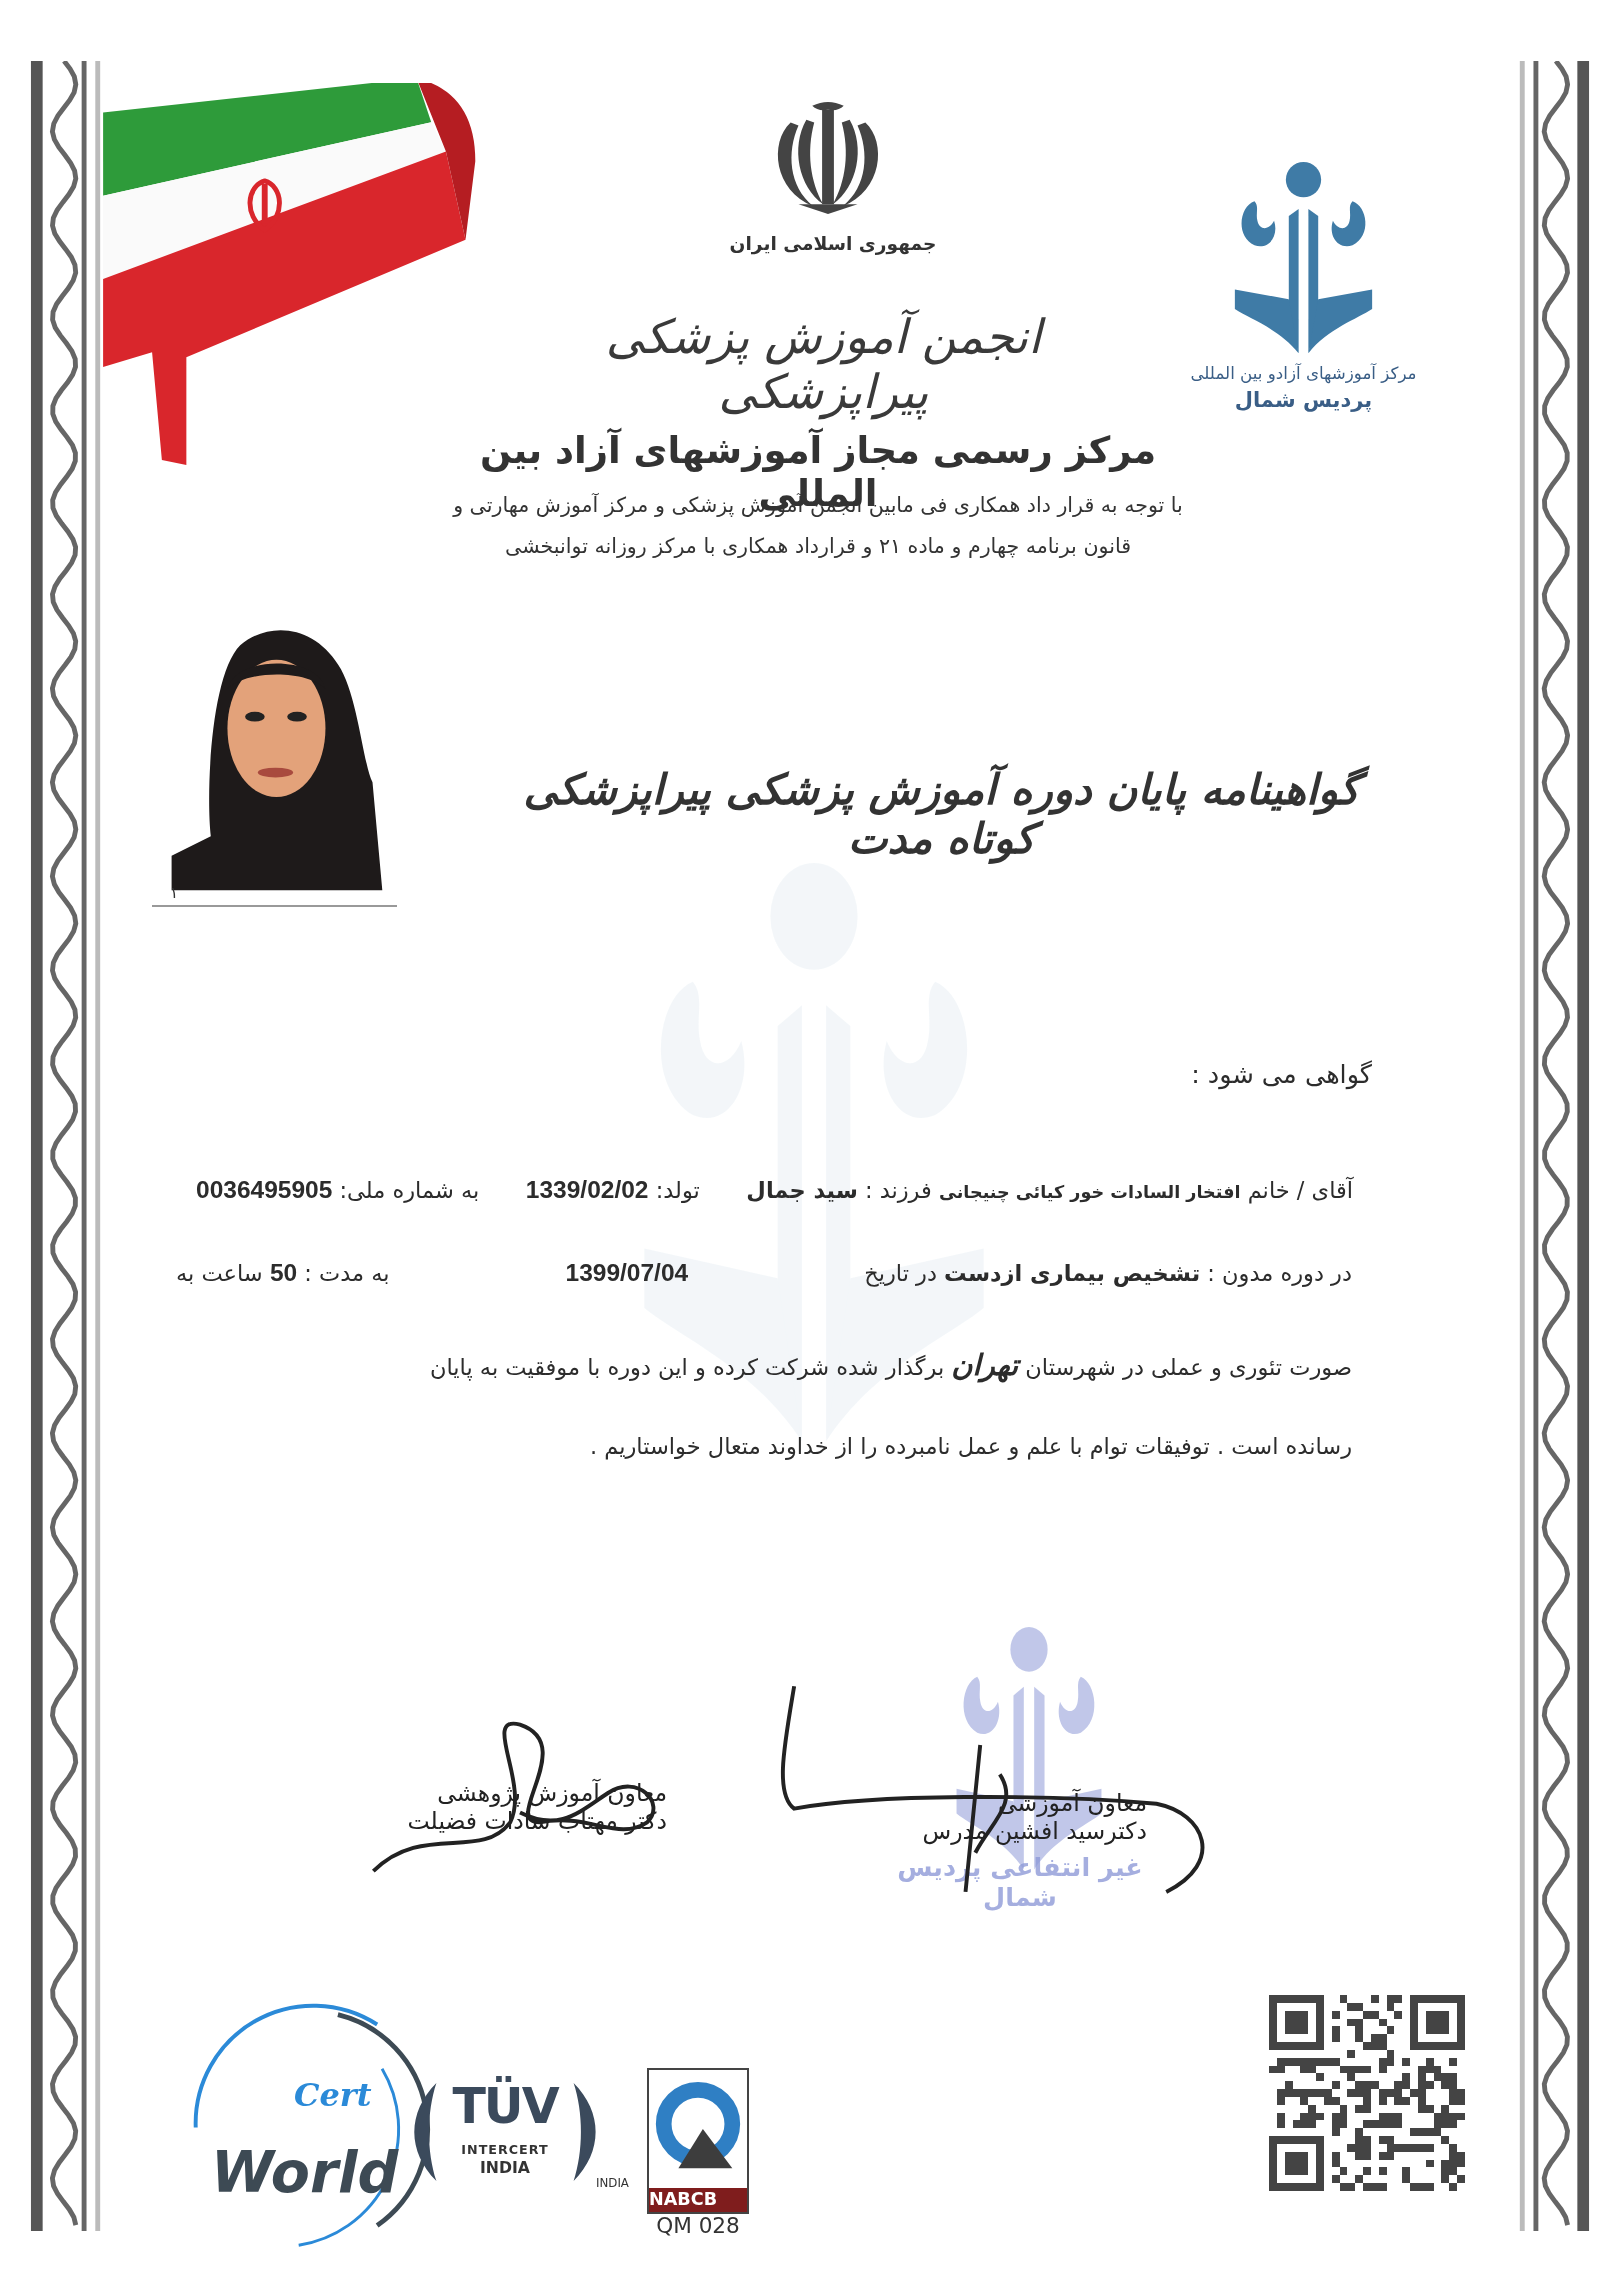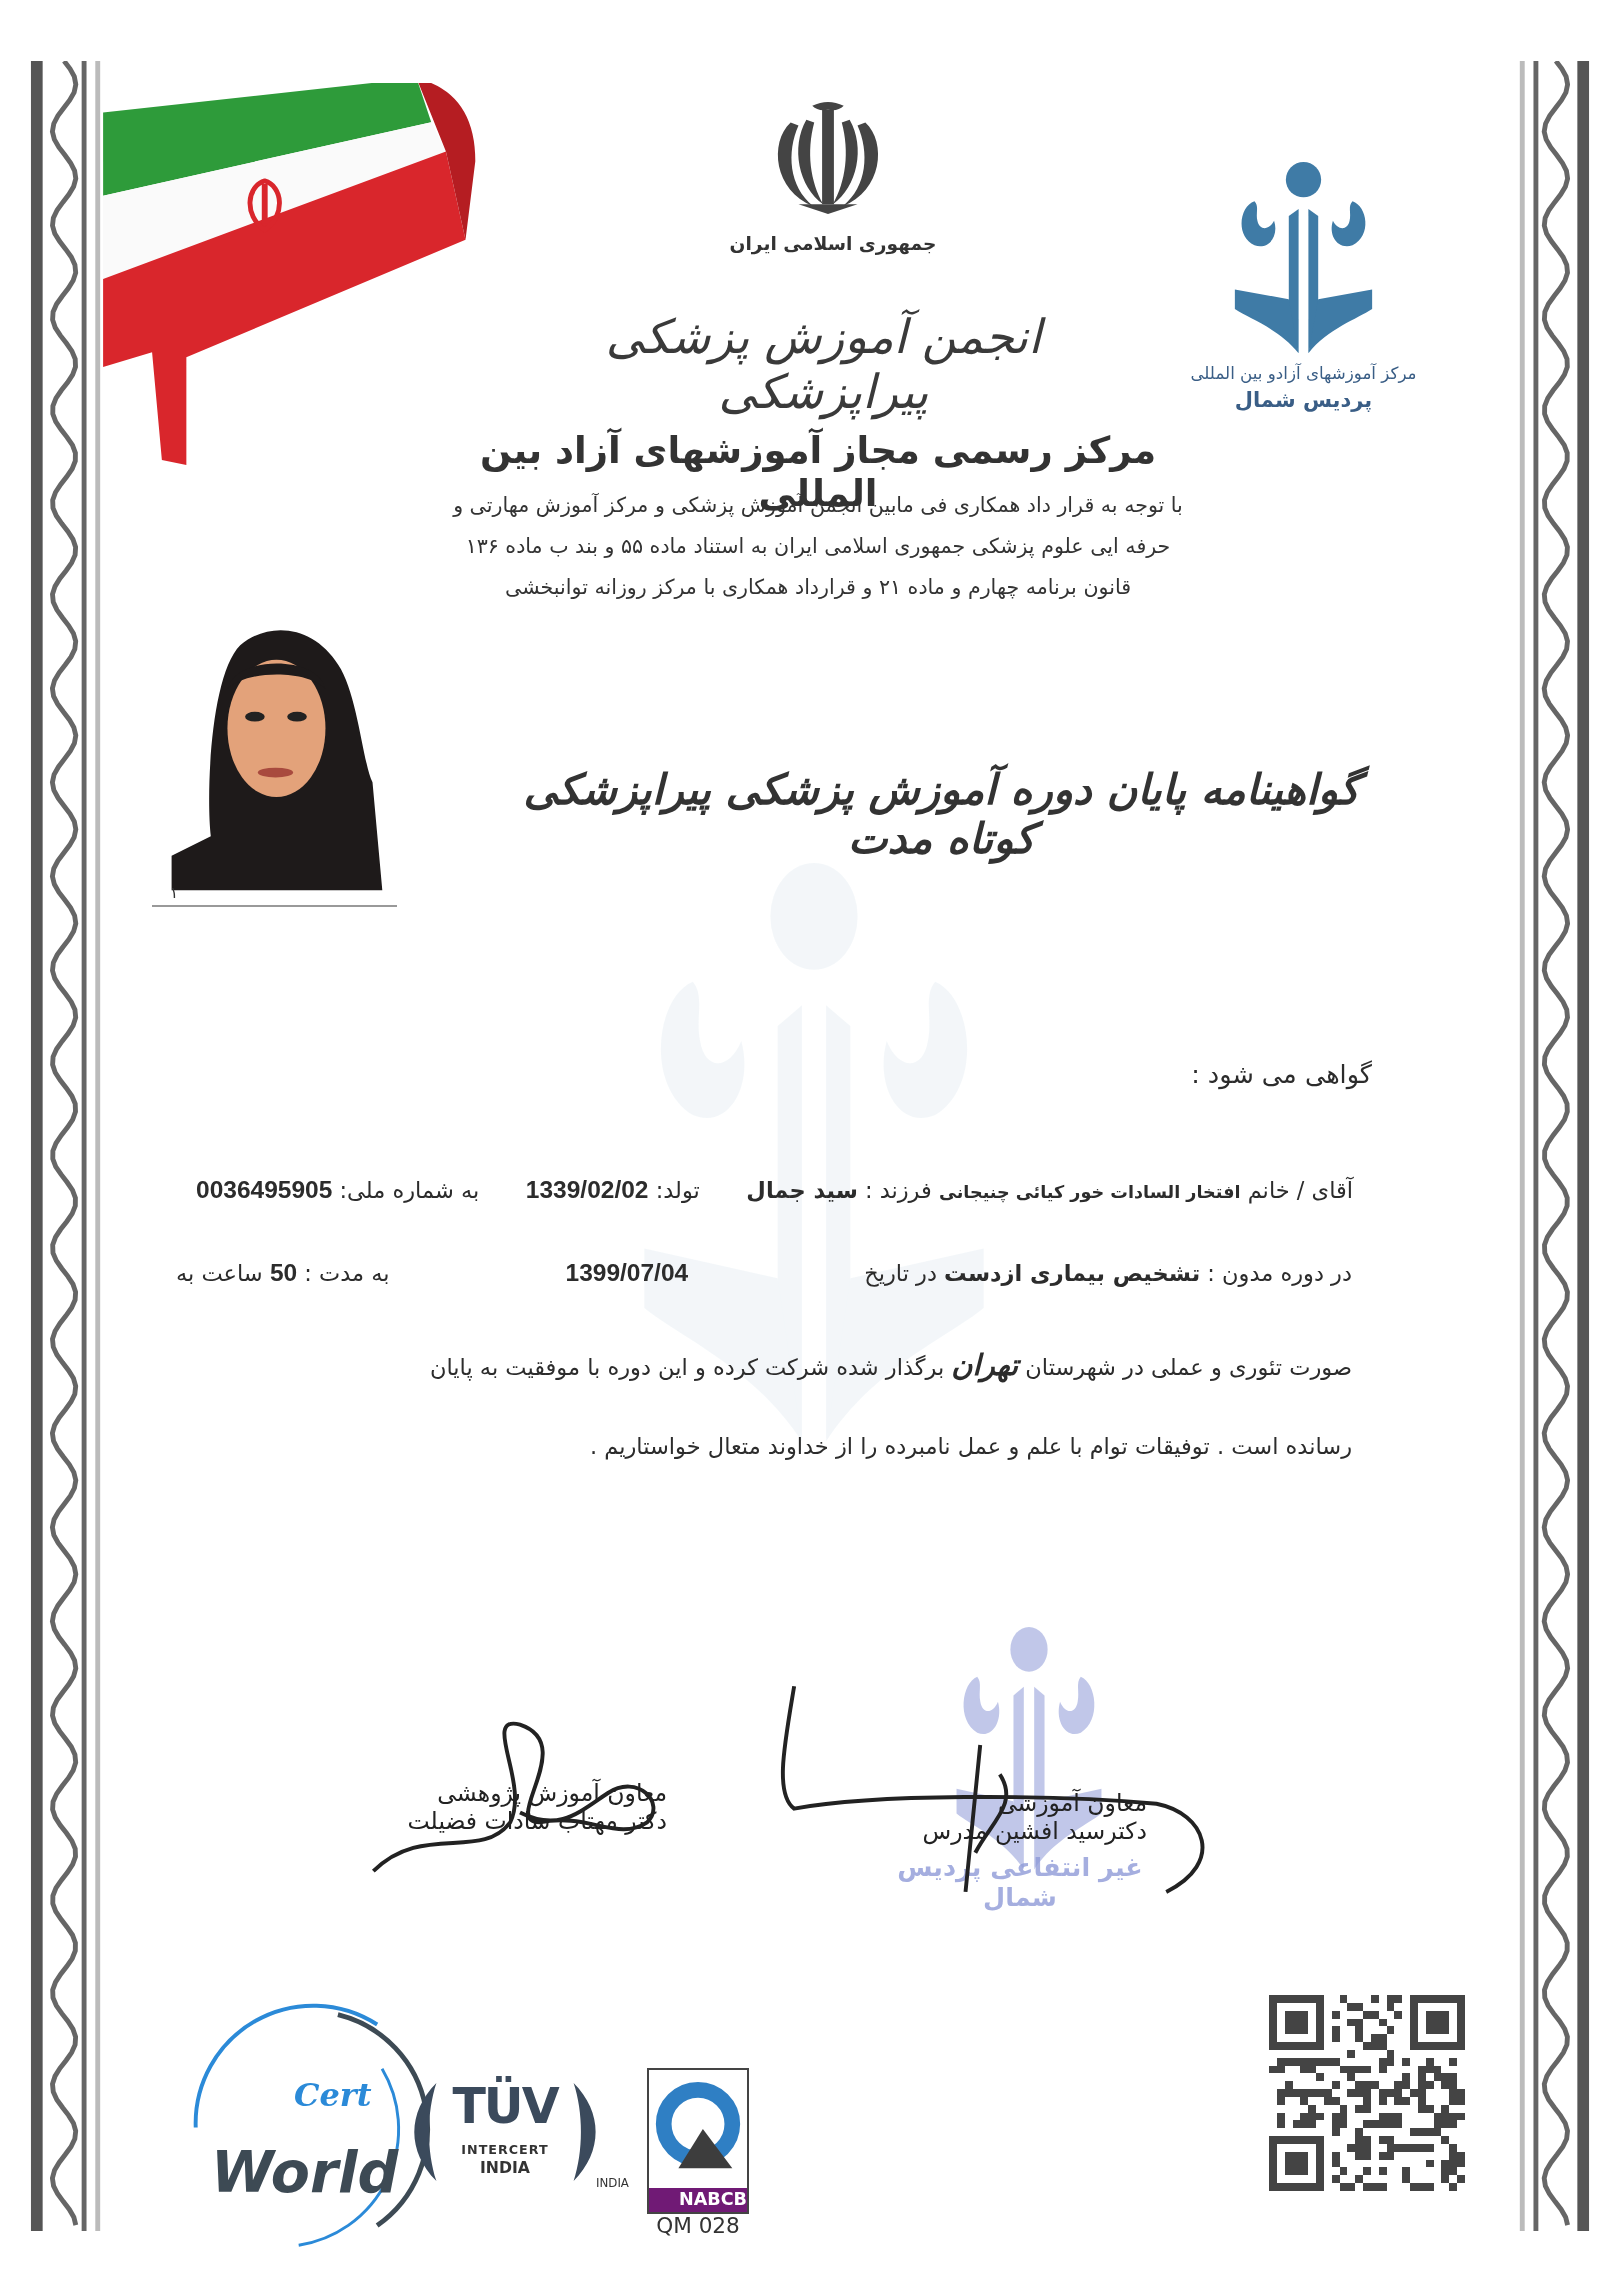--- a/index.html
+++ b/index.html
@@ -59,21 +59,21 @@
   
   .certworld { left: 181px; top: 2000px; width: 255px; height: 255px; }
   .certworld-cert { left: 294px; top: 2076px; font-family: "DejaVu Serif", serif; font-style: italic; font-weight: bold; font-size: 32px; color: #2b8ad8; }
   .certworld-world { left: 211px; top: 2127px; font-family: "DejaVu Sans", sans-serif; font-style: italic; font-weight: bold; font-size: 57px; color: #3d4a54; margin-top: 12px; }
   .tuv { left: 407px; top: 2073px; width: 196px; height: 118px; }
   .tuv-main { left: 446px; top: 2078px; width: 118px; text-align: center; font-family: "DejaVu Sans", sans-serif; font-weight: bold; font-size: 49px; color: #3b4a5c; letter-spacing: -2px; }
   .tuv-sub1 { left: 446px; top: 2142px; width: 118px; text-align: center; font-size: 12.7px; font-weight: bold; color: #333; letter-spacing: 1px; }
   .tuv-sub2 { left: 446px; top: 2158px; width: 118px; text-align: center; font-size: 15.7px; font-weight: bold; color: #333; }
   .tuv-india { left: 596px; top: 2176px; font-size: 11.8px; color: #333; }
   .nabcb { left: 647px; top: 2068px; width: 98px; height: 142px; border: 2px solid #444; background: #fff; }
-  .nabcb-label { left: 649px; top: 2188px; width: 98px; height: 23.5px; background: #701a75; color: #fff; text-align: right; font-weight: bold; font-size: 17.6px; line-height: 23.5px; }
+  .nabcb-label { left: 649px; top: 2188px; width: 98px; height: 23.5px; background: #7f1d1d; color: #fff; text-align: left; font-weight: bold; font-size: 17.6px; line-height: 23.5px; }
   .nabcb-code { left: 647px; top: 2213px; width: 102px; text-align: center; font-size: 21.6px; color: #333; }
 
   .qr { left: 1269px; top: 1995px; width: 196px; height: 196px; }
 </style>
 </head>
 <body>
 
 <div class="border-col border-left">
   <svg viewBox="0 0 80 2214" preserveAspectRatio="none">
     <rect x="2" y="0" width="12" height="2214" fill="#555"></rect>
@@ -132,21 +132,20 @@
     </g>
   </svg>
 </div>
 <div class="abs center-logo-line1 rtl">مرکز آموزشهای آزادو بین المللی</div>
 <div class="abs center-logo-line2 rtl">پردیس شمال</div>
 
 <div class="abs assoc-title rtl">انجمن آموزش پزشکی پیراپزشکی</div>
 <div class="abs center-title rtl">مرکز رسمی مجاز آموزشهای آزاد بین المللی</div>
 <div class="abs intro rtl">
   <div>با توجه به قرار داد همکاری فی مابین انجمن آموزش پزشکی و مرکز آموزش مهارتی و</div>
-  <div>حرفه ایی علوم پزشکی جمهوری اسلامی ایران به استناد ماده ۵۵ و بند ب ماده ۱۳۶</div>
   <div>قانون برنامه چهارم و ماده ۲۱ و قرارداد همکاری با مرکز روزانه توانبخشی</div>
 </div>
 
 <div class="abs photo">
   <svg viewBox="0 0 250 315" width="245" height="309">
     <rect x="0" y="0" width="250" height="315" fill="#fff"></rect>
     <path d="M20 300 L20 265 L60 245 C55 200 60 80 90 50 C120 25 165 30 190 70 C210 100 215 170 225 190 L235 300 Z" fill="#1e1a1a"></path>
     <ellipse cx="127" cy="135" rx="50" ry="70" fill="#e3a27a"></ellipse>
     <path d="M77 95 C85 60 170 60 177 95 C160 75 95 75 77 95 Z" fill="#1e1a1a"></path>
     <ellipse cx="105" cy="123" rx="10" ry="5" fill="#222"></ellipse>

